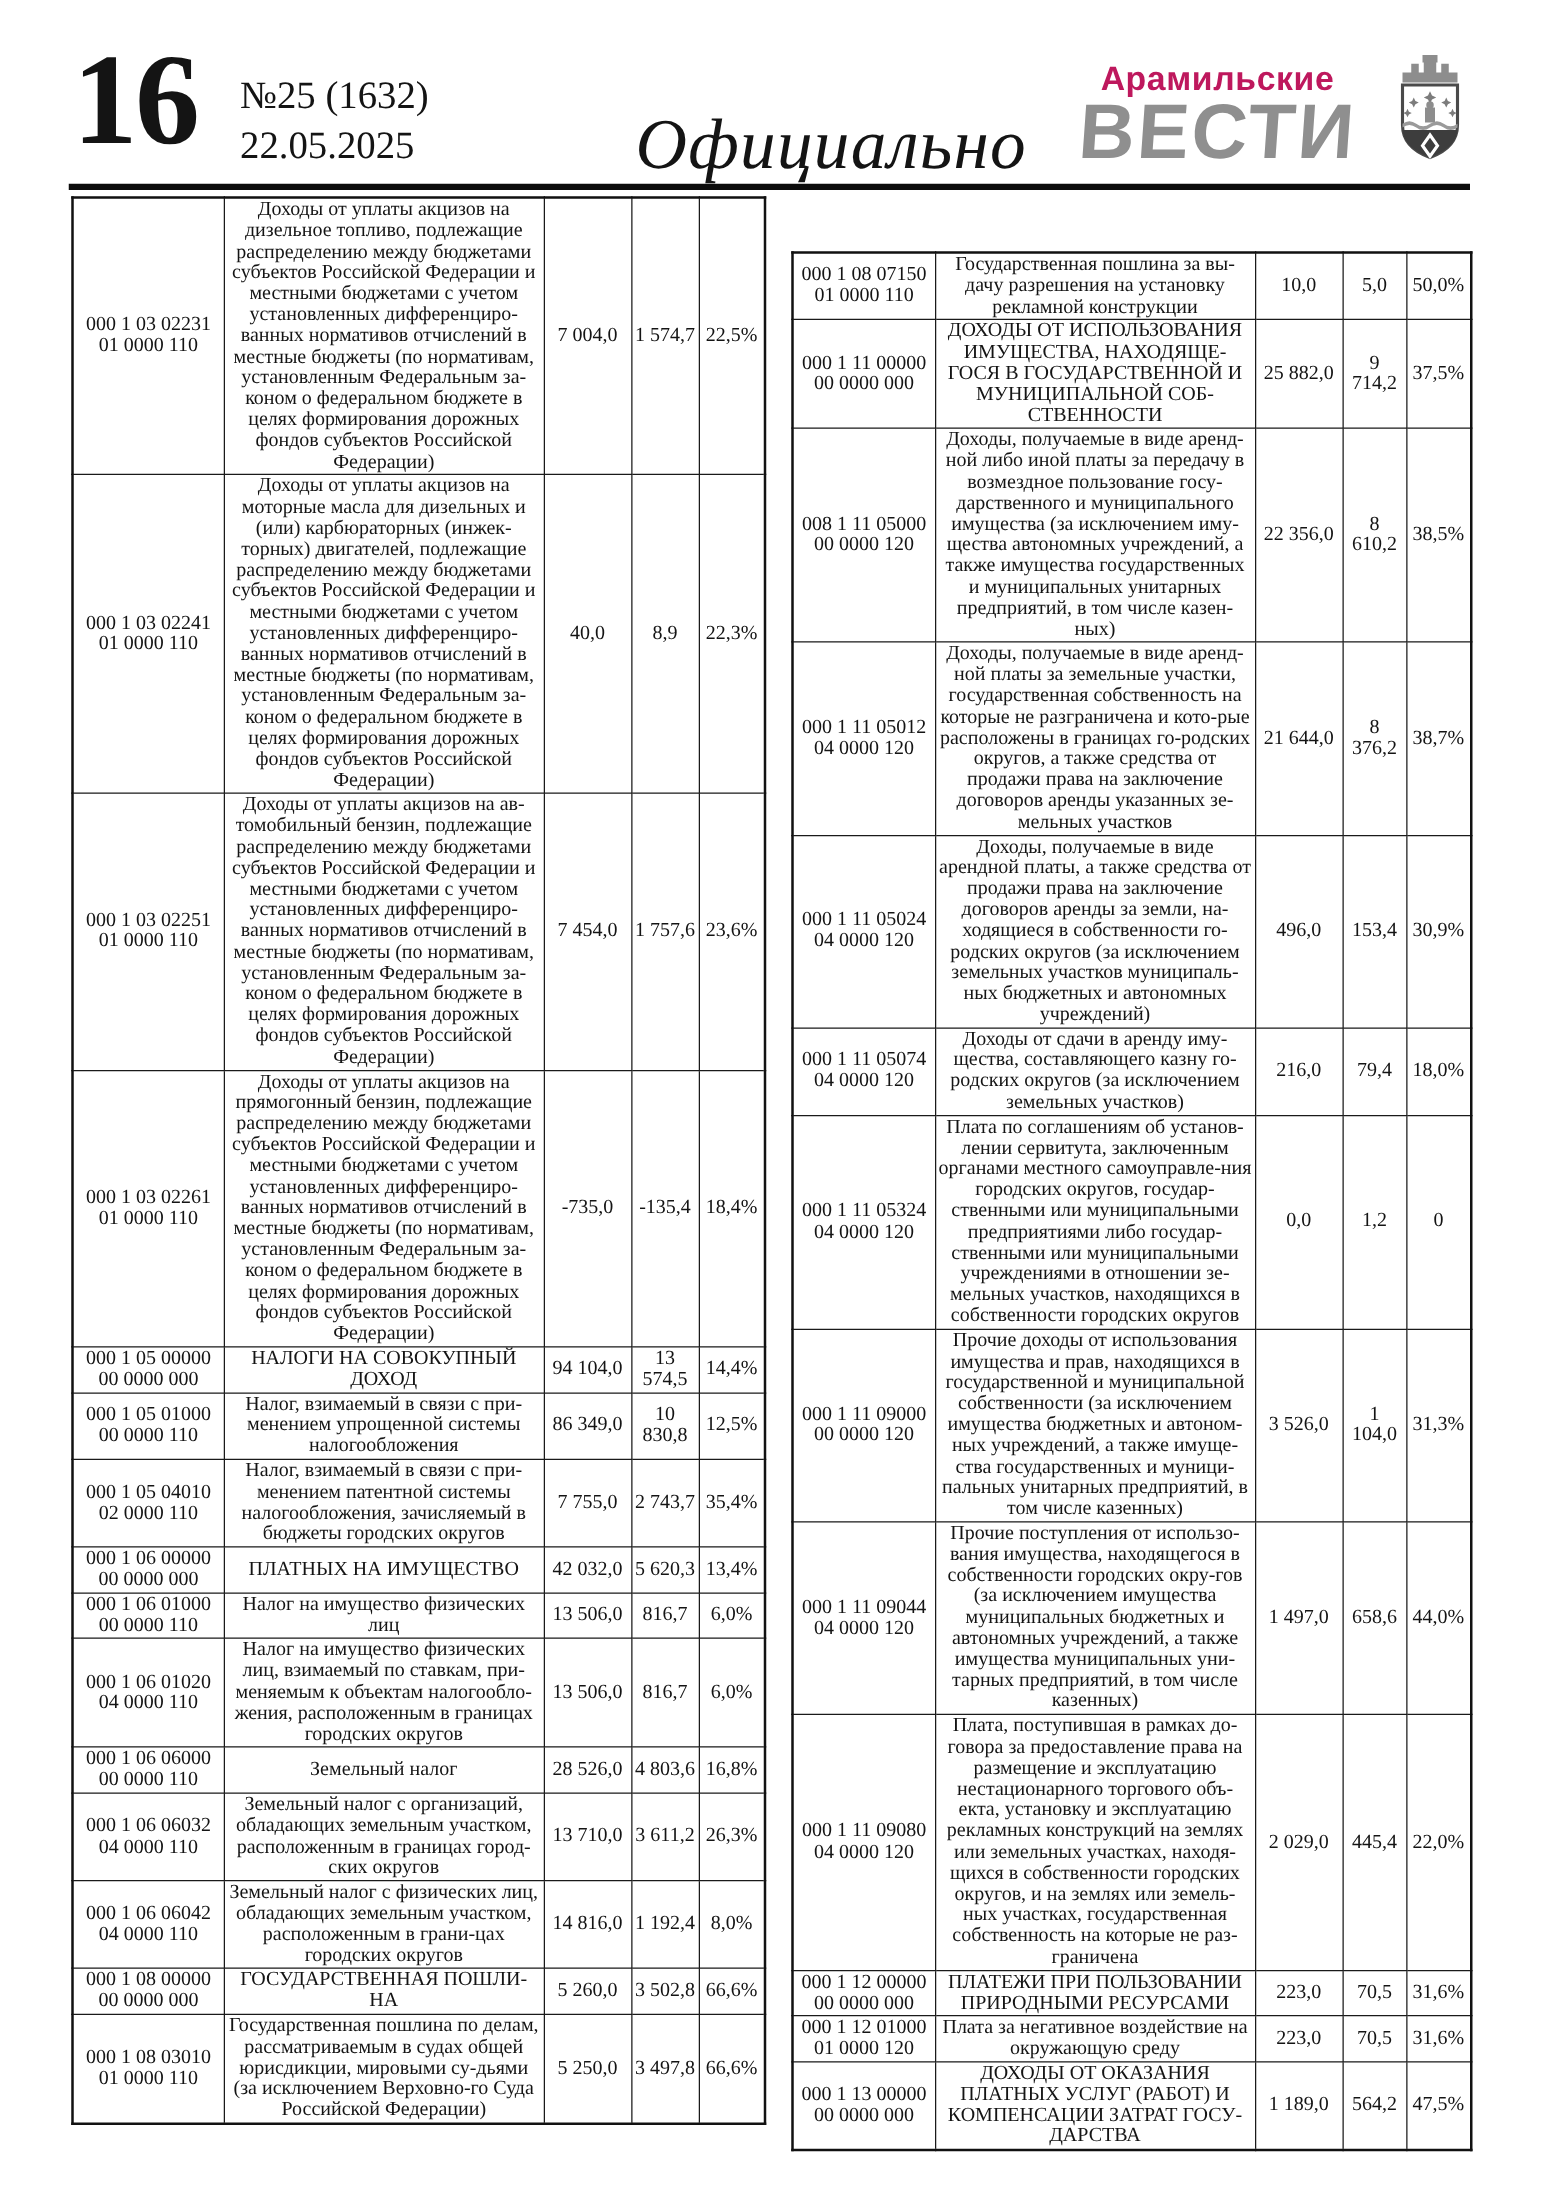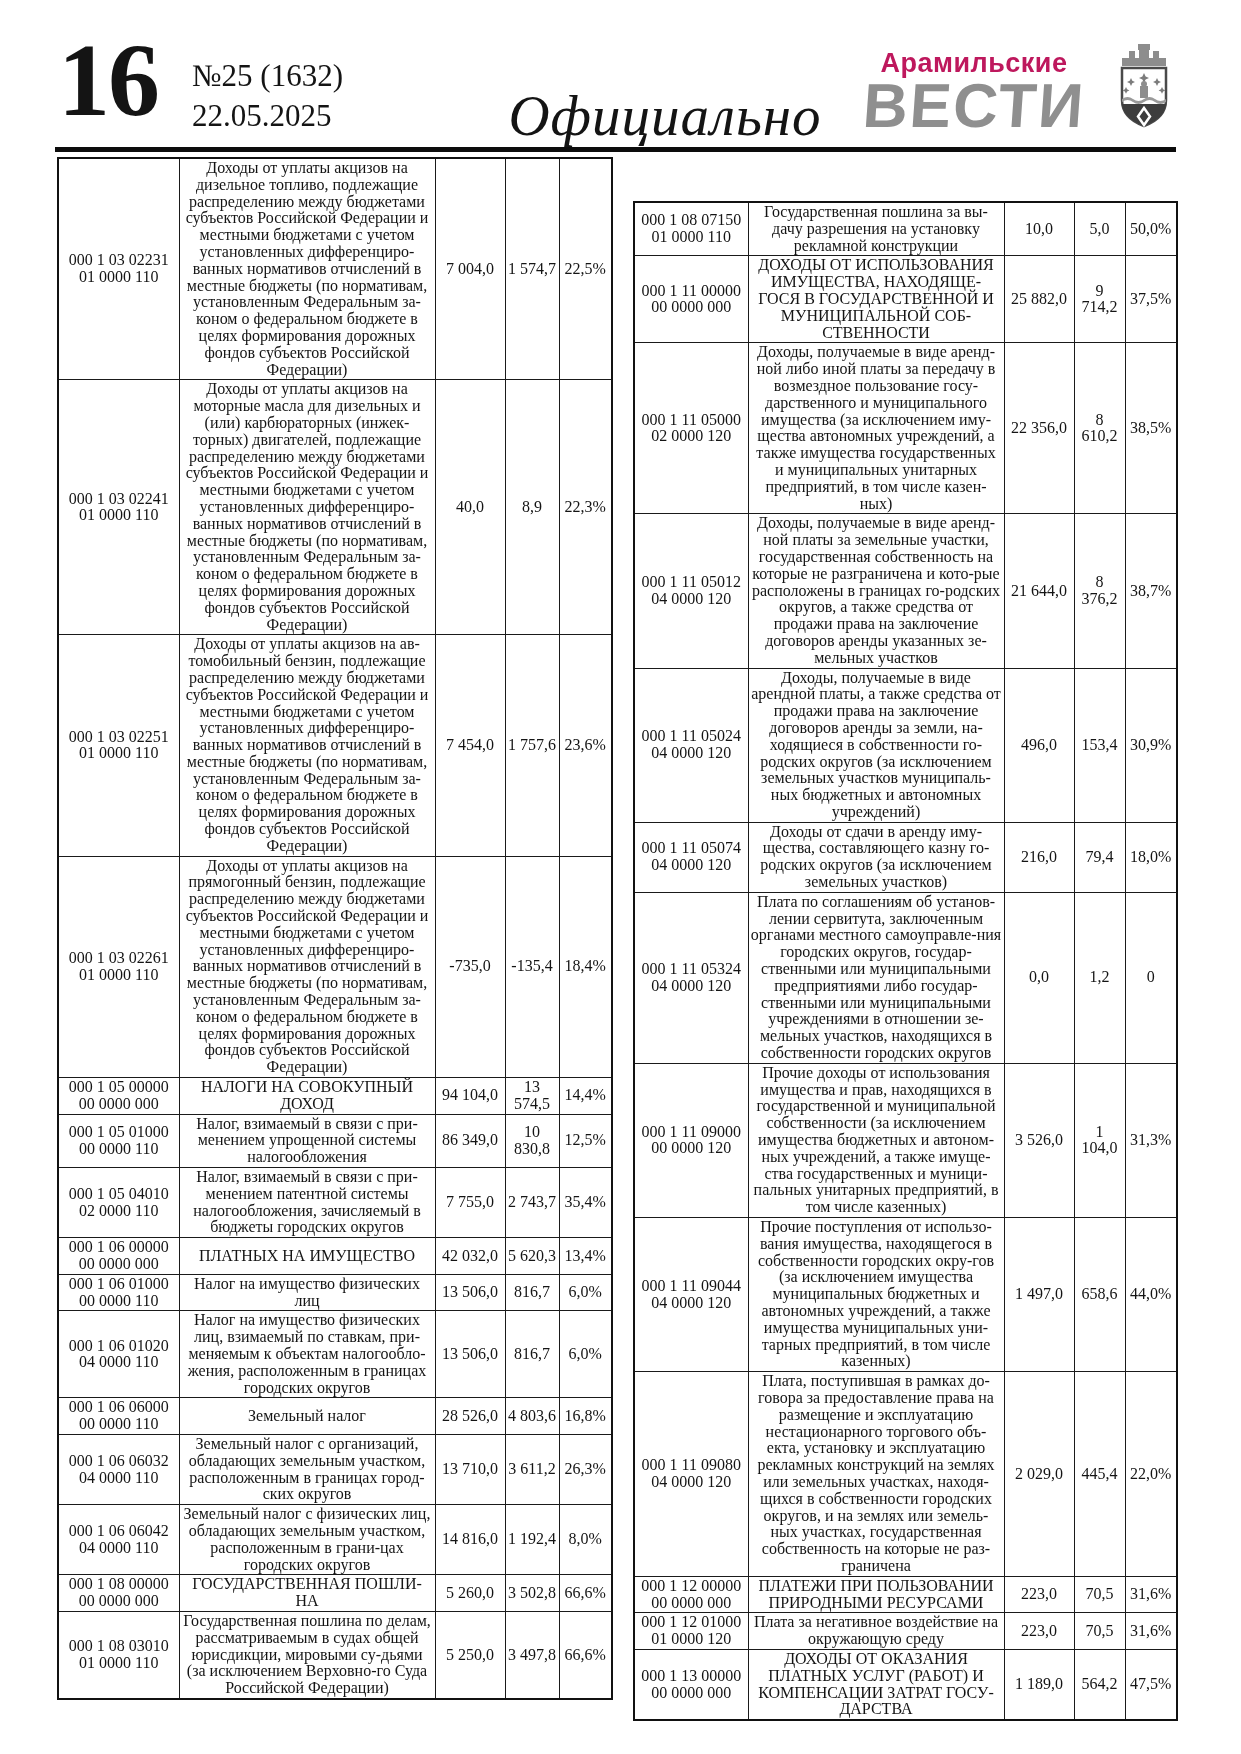--- a/index.html
+++ b/index.html
@@ -201,21 +201,21 @@
           <td>50,0%</td>
         </tr>
         <tr>
           <td>000 1 11 00000 00 0000 000</td>
           <td>ДОХОДЫ ОТ ИСПОЛЬЗОВАНИЯ ИМУЩЕСТВА, НАХОДЯЩЕ-ГОСЯ В ГОСУДАРСТВЕННОЙ И МУНИЦИПАЛЬНОЙ СОБ-СТВЕННОСТИ</td>
           <td>25 882,0</td>
           <td>9 714,2</td>
           <td>37,5%</td>
         </tr>
         <tr>
-          <td>000 1 11 05000 02 0000 120</td>
+          <td>008 1 11 05000 00 0000 120</td>
           <td>Доходы, получаемые в виде аренд-ной либо иной платы за передачу в возмездное пользование госу-дарственного и муниципального имущества (за исключением иму-щества автономных учреждений, а также имущества государственных и муниципальных унитарных предприятий, в том числе казен-ных)</td>
           <td>22 356,0</td>
           <td>8 610,2</td>
           <td>38,5%</td>
         </tr>
         <tr>
           <td>000 1 11 05012 04 0000 120</td>
           <td>Доходы, получаемые в виде аренд-ной платы за земельные участки, государственная собственность на которые не разграничена и кото-рые расположены в границах го-родских округов, а также средства от продажи права на заключение договоров аренды указанных зе-мельных участков</td>
           <td>21 644,0</td>
           <td>8 376,2</td>

